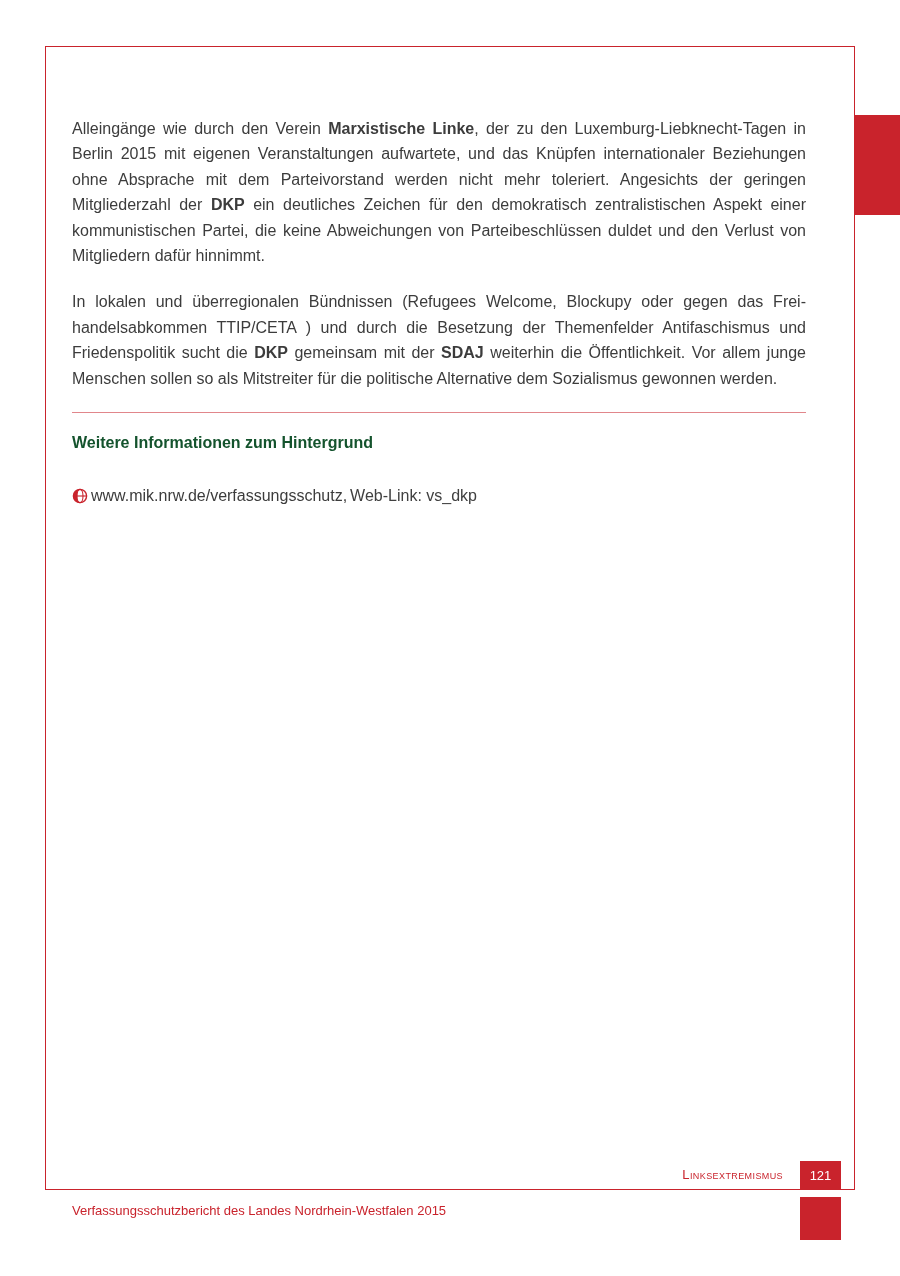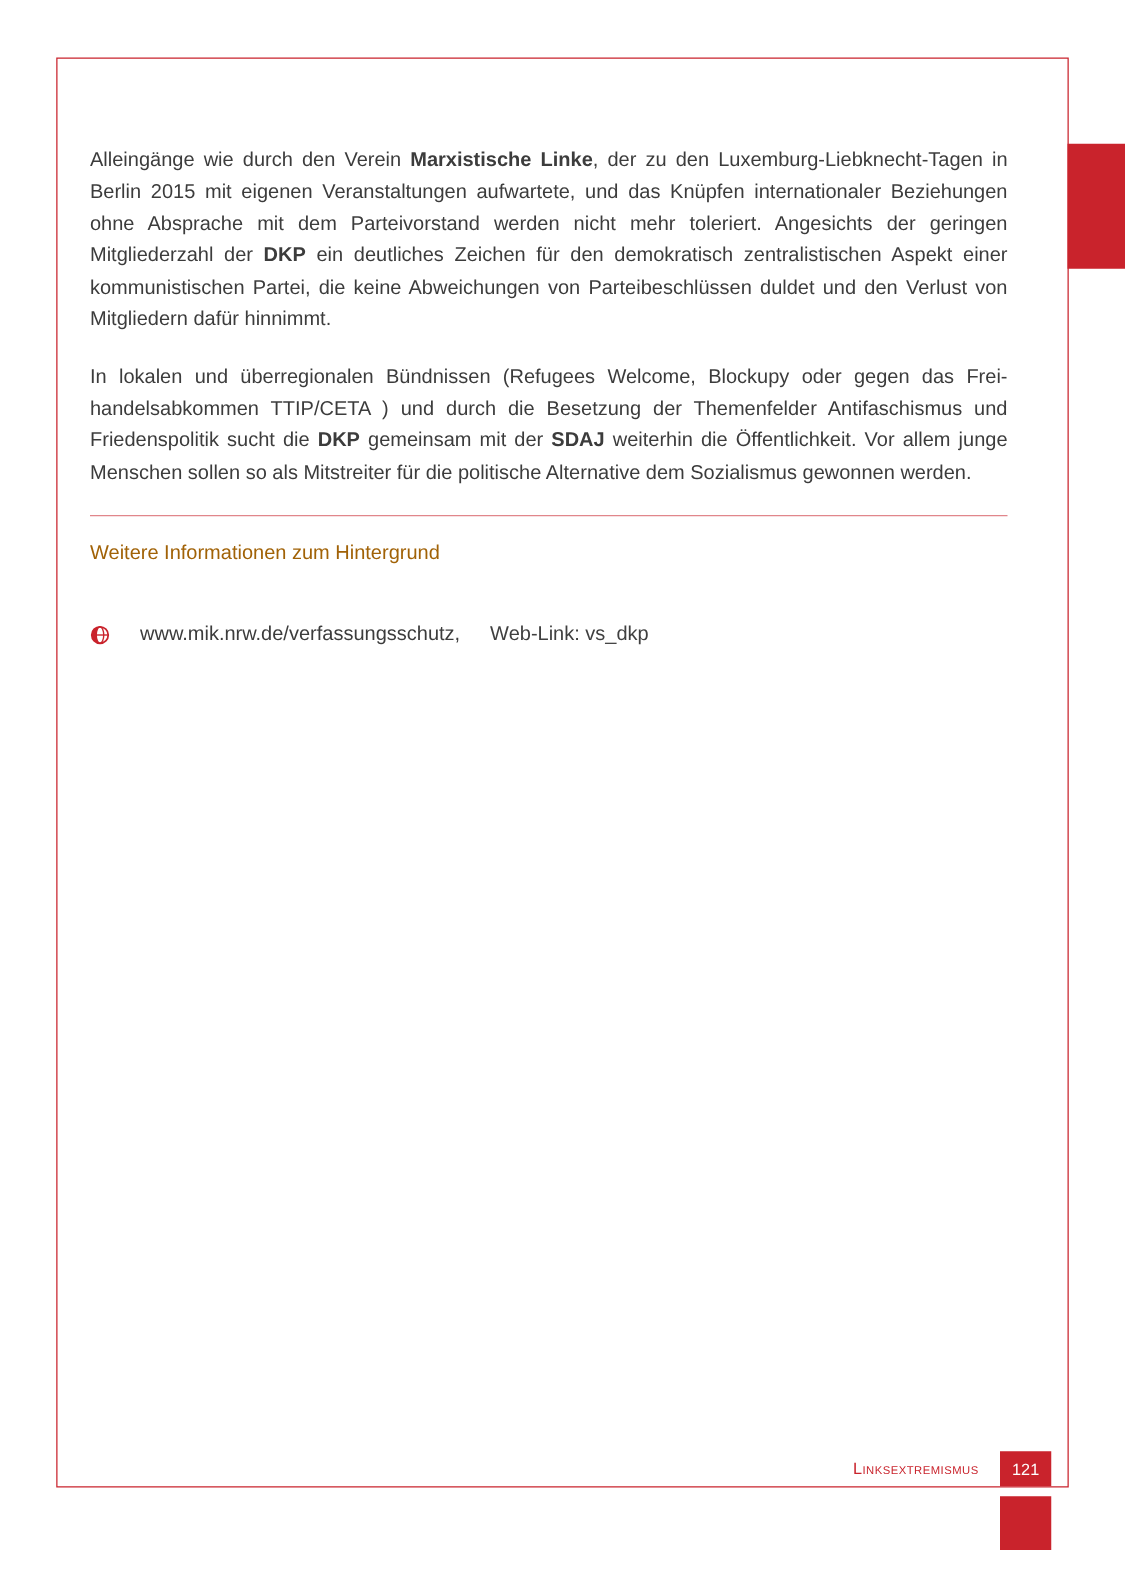--- a/index.html
+++ b/index.html
@@ -50,31 +50,31 @@
   }
   p.body-text strong { font-weight: bold; }
   .rule {
     border: none;
     border-top: 1px solid #c9232c;
     opacity: 0.55;
     margin: 14px 0 0 0;
     width: 100%;
   }
   .info-heading {
-    color: #a16207;
+    color: #14532d;
     font-size: 16px;
-    font-weight: 400;
+    font-weight: 700;
     margin: 17px 0 0 0;
     line-height: 25px;
   }
   .link-line {
-    margin-top: 40px;
+    margin-top: 28px;
     display: flex;
     align-items: center;
-    gap: 24px;
+    gap: 3px;
   }
   .globe { display: inline-flex; width: 16px; height: 16px; }
   .globe svg { display: block; }
   .url { color: #3c3c3c; cursor: pointer; }
   .weblink { color: #404040; cursor: pointer; }
   .footer-label {
     position: absolute;
     top: 1167px;
     right: 117px;
     color: #c9232c;
@@ -141,14 +141,15 @@
       </span>
       <span class="url">www.mik.nrw.de/verfassungsschutz,</span>
       <span class="weblink">Web-Link: vs_dkp</span>
     </div>
 
   </div>
 
   <span class="footer-label">Linksextremismus</span>
   <div class="page-badge">121</div>
   <div class="corner-square"></div>
+  <div class="footer-source">Verfassungsschutzbericht des Landes Nordrhein-Westfalen 2015</div>
 
 </div>
 
 </body></html>

